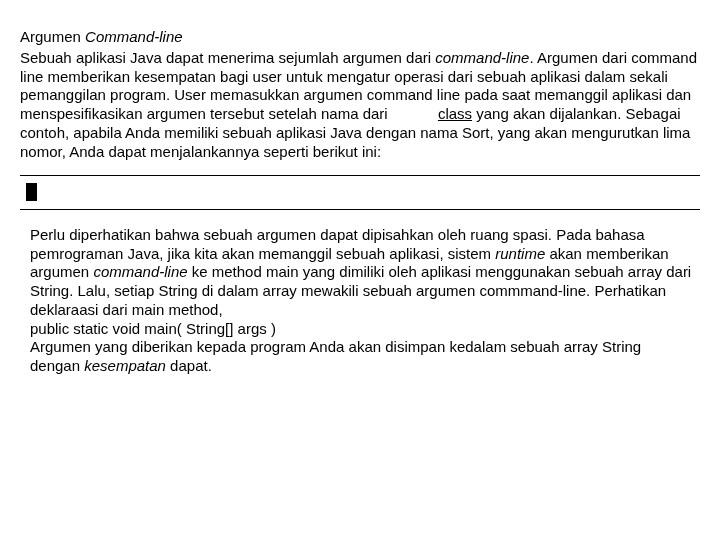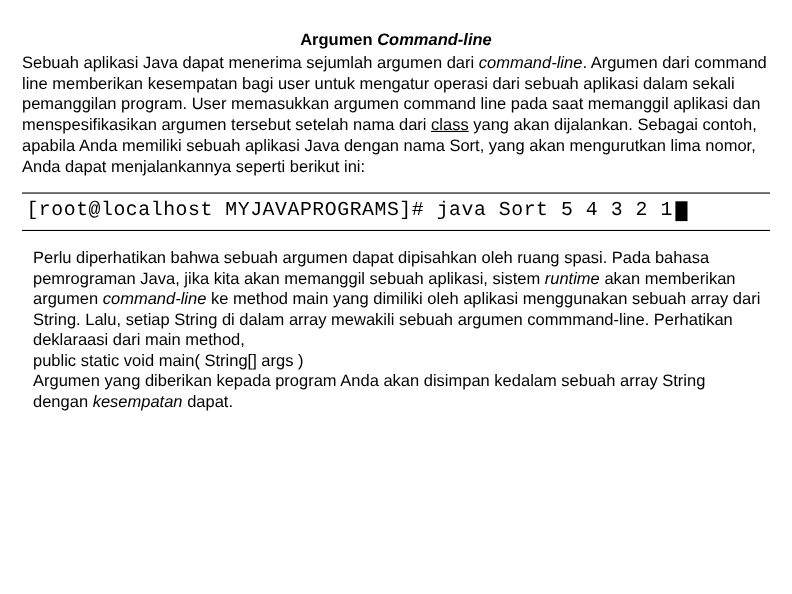--- a/index.html
+++ b/index.html
@@ -10,31 +10,30 @@
     font-family: Arial, Helvetica, sans-serif;
     font-size: 15px;
     line-height: 1.25;
     color: #000;
     background: #fff;
   }
   .page {
     padding: 28px 20px 0 20px;
   }
   .heading {
-    font-weight: bold;
-    text-align: center;
+    font-weight: normal;
   }
   .heading .cmd {
     font-style: italic;
   }
   .para1 {
     margin-top: 2px;
   }
   .italic { font-style: italic; }
-  .under { text-decoration: underline; }
+  .under { text-decoration: underline; margin-left: 46px; }
   .terminal-wrap {
     margin: 14px 0 16px 0;
     width: 100%;
     border-top: 1px solid #000;
     border-bottom: 1px solid #000;
     background: #fff;
   }
   .terminal {
     font-family: "Courier New", monospace;
     font-size: 18px;
@@ -61,21 +60,21 @@
 
   <div class="heading">
     <span>Argumen </span><span class="cmd">Command-line</span>
   </div>
 
   <div class="para1">
     <span>Sebuah aplikasi Java dapat menerima sejumlah argumen dari </span><span class="italic">command-line</span><span>. Argumen dari command line memberikan kesempatan bagi user untuk mengatur operasi dari sebuah aplikasi dalam sekali pemanggilan program. User memasukkan argumen command line pada saat memanggil aplikasi dan menspesifikasikan argumen tersebut setelah nama dari </span><span class="under">class</span><span> yang akan dijalankan. Sebagai contoh, apabila Anda memiliki sebuah aplikasi Java dengan nama Sort, yang akan mengurutkan lima nomor, Anda dapat menjalankannya seperti berikut ini:</span>
   </div>
 
   <div class="terminal-wrap">
-    <div class="terminal"><span>[root@localhost MYJAVAPROGRAMS]# java Sort 5 4 3 2 1</span><span class="cursor"></span></div>
+    <div class="terminal"><span class="cursor"></span></div>
   </div>
 
   <div class="para2">
     <span>Perlu diperhatikan bahwa sebuah argumen dapat dipisahkan oleh ruang spasi. Pada bahasa pemrograman Java, jika kita akan memanggil sebuah aplikasi, sistem </span><span class="italic">runtime</span><span> akan memberikan argumen </span><span class="italic">command-line</span><span> ke method main yang dimiliki oleh aplikasi menggunakan sebuah array dari String. Lalu, setiap String di dalam array mewakili sebuah argumen commmand-line. Perhatikan deklaraasi dari main method,</span><br>
     <span>public static void main( String[] args )</span><br>
     <span>Argumen yang diberikan kepada program Anda akan disimpan kedalam sebuah array String dengan </span><span class="italic">kesempatan</span><span> dapat.</span>
   </div>
 
 </div>
 

